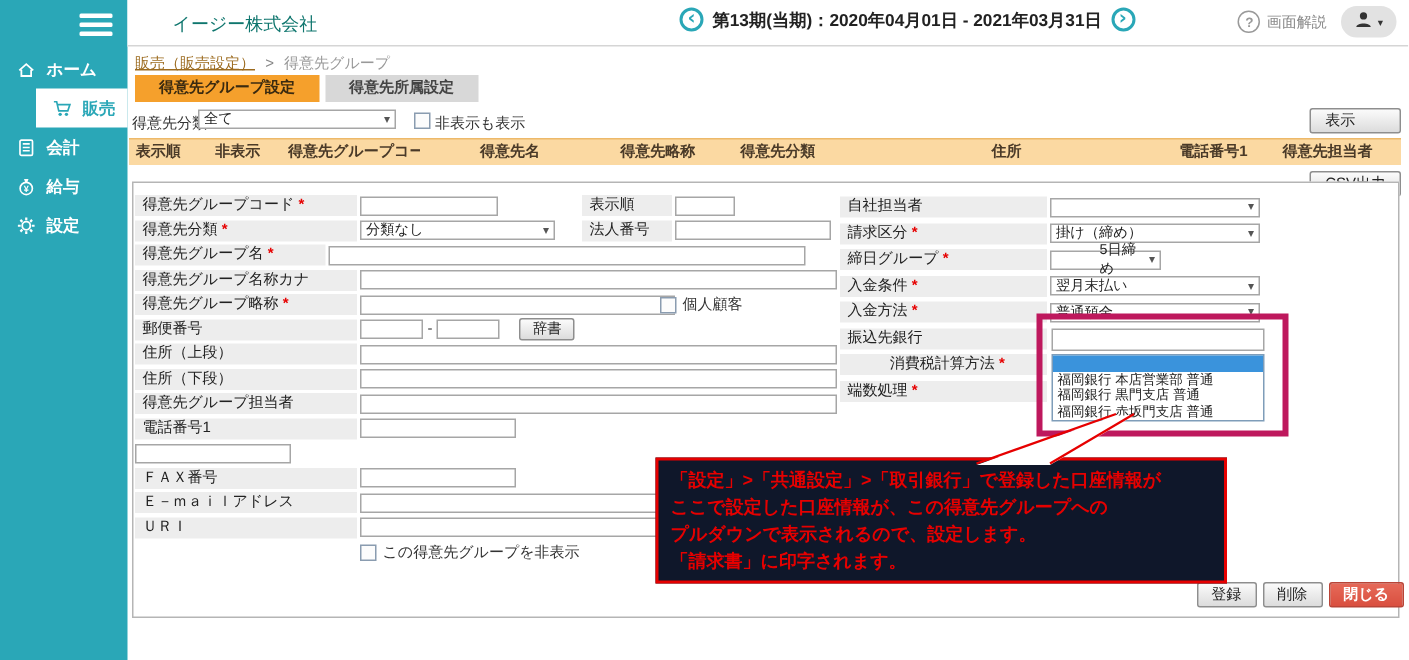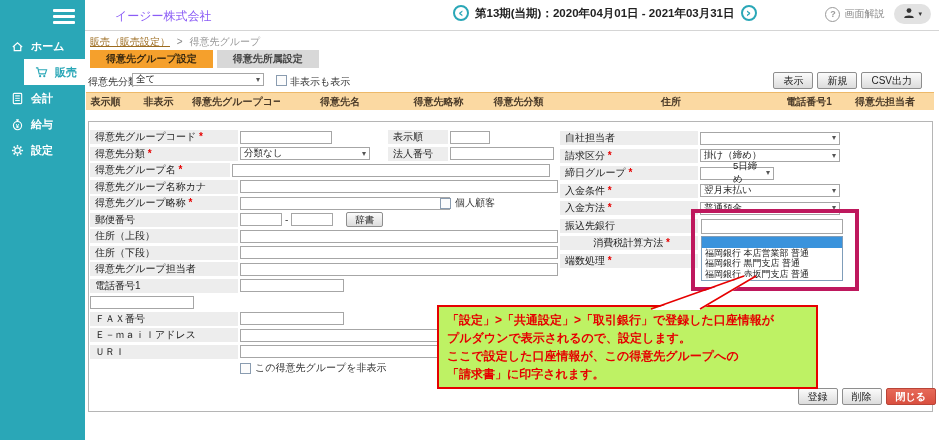--- a/index.html
+++ b/index.html
@@ -11,21 +11,21 @@
   .hamburger{position:absolute;top:9px;left:53px;width:22px;cursor:pointer;}
   .hamburger i{display:block;height:2.5px;background:#fff;margin-bottom:3.5px;border-radius:1px;}
   .side-nav{position:absolute;top:33px;left:0;width:85px;}
   .nav-item{height:26px;display:flex;align-items:center;gap:7px;padding-left:11px;
             color:#fff;font-size:11px;font-weight:bold;cursor:pointer;}
   .nav-item.active{background:#fff;color:#2aa7b7;margin-left:24px;}
   .nav-item .nicon{display:flex;align-items:center;}
 
   
   .topbar{position:absolute;left:85px;top:0;right:0;height:30px;background:#fff;border-bottom:1px solid #d5d5d5;}
-  .company{position:absolute;left:30px;top:8px;font-size:12px;color:#8b5cf6;}
+  .company{position:absolute;left:30px;top:8px;font-size:12px;color:#0f766e;}
   .period{position:absolute;left:368px;top:5px;display:flex;align-items:center;gap:6px;}
   .circ{display:inline-flex;align-items:center;justify-content:center;width:16px;height:16px;border:2px solid #2aa7b7;
         border-radius:50%;color:#2aa7b7;font-weight:bold;font-size:13px;line-height:1;cursor:pointer;
         font-family:"DejaVu Sans",sans-serif;padding-bottom:1px;box-sizing:border-box;}
   .ptext{font-size:11.5px;font-weight:bold;color:#222;}
   .hdr-right{position:absolute;right:8px;top:4px;display:flex;align-items:center;gap:10px;}
   .help{display:flex;align-items:center;gap:4px;color:#888;font-size:10px;cursor:pointer;}
   .qcirc{display:inline-flex;align-items:center;justify-content:center;width:13px;height:13px;border:1.5px solid #999;
          border-radius:50%;color:#999;font-size:9px;font-weight:bold;}
   .avatar{display:flex;align-items:center;gap:3px;background:#e2e2e2;border-radius:11px;padding:3px 9px;cursor:pointer;}
@@ -41,21 +41,21 @@
        cursor:pointer;white-space:nowrap;}
   .tab.active{background:#f5a02c;color:#3a2a10;}
 
   
   .filter-row{position:absolute;left:88px;top:71px;right:5px;height:20px;}
   .flt-label{position:absolute;left:0;top:4px;color:#333;}
   .flt-select{position:absolute;left:44px;top:2px;width:132px;}
   .cbox{display:inline-block;width:9px;height:9px;border:1px solid #8a9cb0;background:#fcfcfc;vertical-align:middle;}
   .flt-cb{position:absolute;left:188px;top:4px;}
   .flt-cb-label{position:absolute;left:202px;top:4px;color:#333;}
-  .flt-buttons{position:absolute;right:12px;top:1px;display:flex;gap:4px;}
+  .flt-buttons{position:absolute;right:0;top:1px;display:flex;gap:4px;flex-direction:column;}
   .btn{height:17px;line-height:15px;padding:0 9px;font-size:10px;color:#222;background:linear-gradient(#fbfbfb,#dcdcdc);
        border:1px solid #8e8e8e;border-radius:2px;cursor:pointer;white-space:nowrap;box-sizing:border-box;}
   .btn.red{background:linear-gradient(#e66a59,#d94f3f);color:#fff;border-color:#b94437;font-weight:bold;}
 
   
   .thead{position:absolute;left:86px;top:92px;width:848px;height:17px;display:flex;background:#fbd9a2;
          border-top:1px solid #edb96a;}
   .th{font-size:10px;font-weight:bold;color:#4a3a28;text-align:center;line-height:17px;overflow:hidden;white-space:nowrap;}
 
   
@@ -77,21 +77,21 @@
 
   
   .bank-combo{position:absolute;left:691px;top:209px;width:168px;z-index:30;border:4px solid #be185d;
               background:transparent;padding:6px;box-sizing:border-box;}
   .combo-input{width:142px;height:15px;}
   .combo-list{margin-top:2px;width:142px;border:1px solid #7f9db9;background:#fff;box-sizing:border-box;padding-bottom:1px;}
   .opt{height:10.5px;line-height:10.5px;font-size:9px;color:#222;padding-left:3px;white-space:nowrap;overflow:hidden;cursor:pointer;}
   .opt.sel{background:#3a93dc;}
 
   
-  .callout{position:absolute;left:437px;top:305px;width:381px;height:84px;background:#bef264;border:2px solid #e60000;
+  .callout{position:absolute;left:437px;top:305px;width:381px;height:84px;background:#0f172a;border:2px solid #e60000;
            box-sizing:border-box;padding:4px 8px;z-index:35;}
   .callout .cl{color:#e60000;font-size:12px;font-weight:bold;line-height:18px;white-space:nowrap;}
   .connector{position:absolute;left:0;top:0;z-index:36;pointer-events:none;}
 
   
   .footer-buttons{position:absolute;right:3px;top:388px;display:flex;gap:4px;z-index:10;}
 </style>
 </head>
 <body>
 
@@ -234,21 +234,21 @@
         <div class="tinput" style="width: 92px;"></div>
       </div>
       <div class="frow">
         <div class="flabel" style="width: 148px;">得意先分類<span class="req"> *</span></div>
         <div class="tselect" style="width: 130px;">
           <span>分類なし</span>
           <span class="arr">▾</span>
         </div>
       </div>
       <div class="frow">
-        <div class="flabel" style="width: 140px;">得意先グループ名<span class="req"> *</span></div>
+        <div class="flabel" style="width: 127px;">得意先グループ名<span class="req"> *</span></div>
         <div class="tinput" style="width: 318px;"></div>
       </div>
       <div class="frow">
         <div class="flabel" style="width: 148px;">得意先グループ名称カナ</div>
         <div class="tinput" style="width: 318px;"></div>
       </div>
       <div class="frow">
         <div class="flabel" style="width: 148px;">得意先グループ略称<span class="req"> *</span></div>
         <div class="tinput" style="width: 210px;"></div>
       </div>
@@ -366,22 +366,22 @@
         <div class="opt sel"></div>
         <div class="opt">福岡銀行 本店営業部 普通</div>
         <div class="opt">福岡銀行 黒門支店 普通</div>
         <div class="opt">福岡銀行 赤坂門支店 普通</div>
       </div>
   </div>
 
   <div class="callout">
     <div id="callout-lines">
         <div class="cl">「設定」&gt;「共通設定」&gt;「取引銀行」で登録した口座情報が</div>
+        <div class="cl">ここで設定した口座情報が、この得意先グループへの</div>
         <div class="cl">プルダウンで表示されるので、設定します。</div>
-        <div class="cl">ここで設定した口座情報が、この得意先グループへの</div>
         <div class="cl">「請求書」に印字されます。</div>
       </div>
   </div>
   <svg class="connector" width="939" height="440" viewBox="0 0 939 440">
     <polygon points="651,310 744,277 756,277 700,310" fill="#ffffff"></polygon>
     <path d="M651,309 L744,276 M700,309 L756,276" stroke="#e60000" stroke-width="1.5" fill="none"></path>
   </svg>
 
   <div class="footer-buttons" id="footer-buttons">
       <div class="btn">登録</div>

